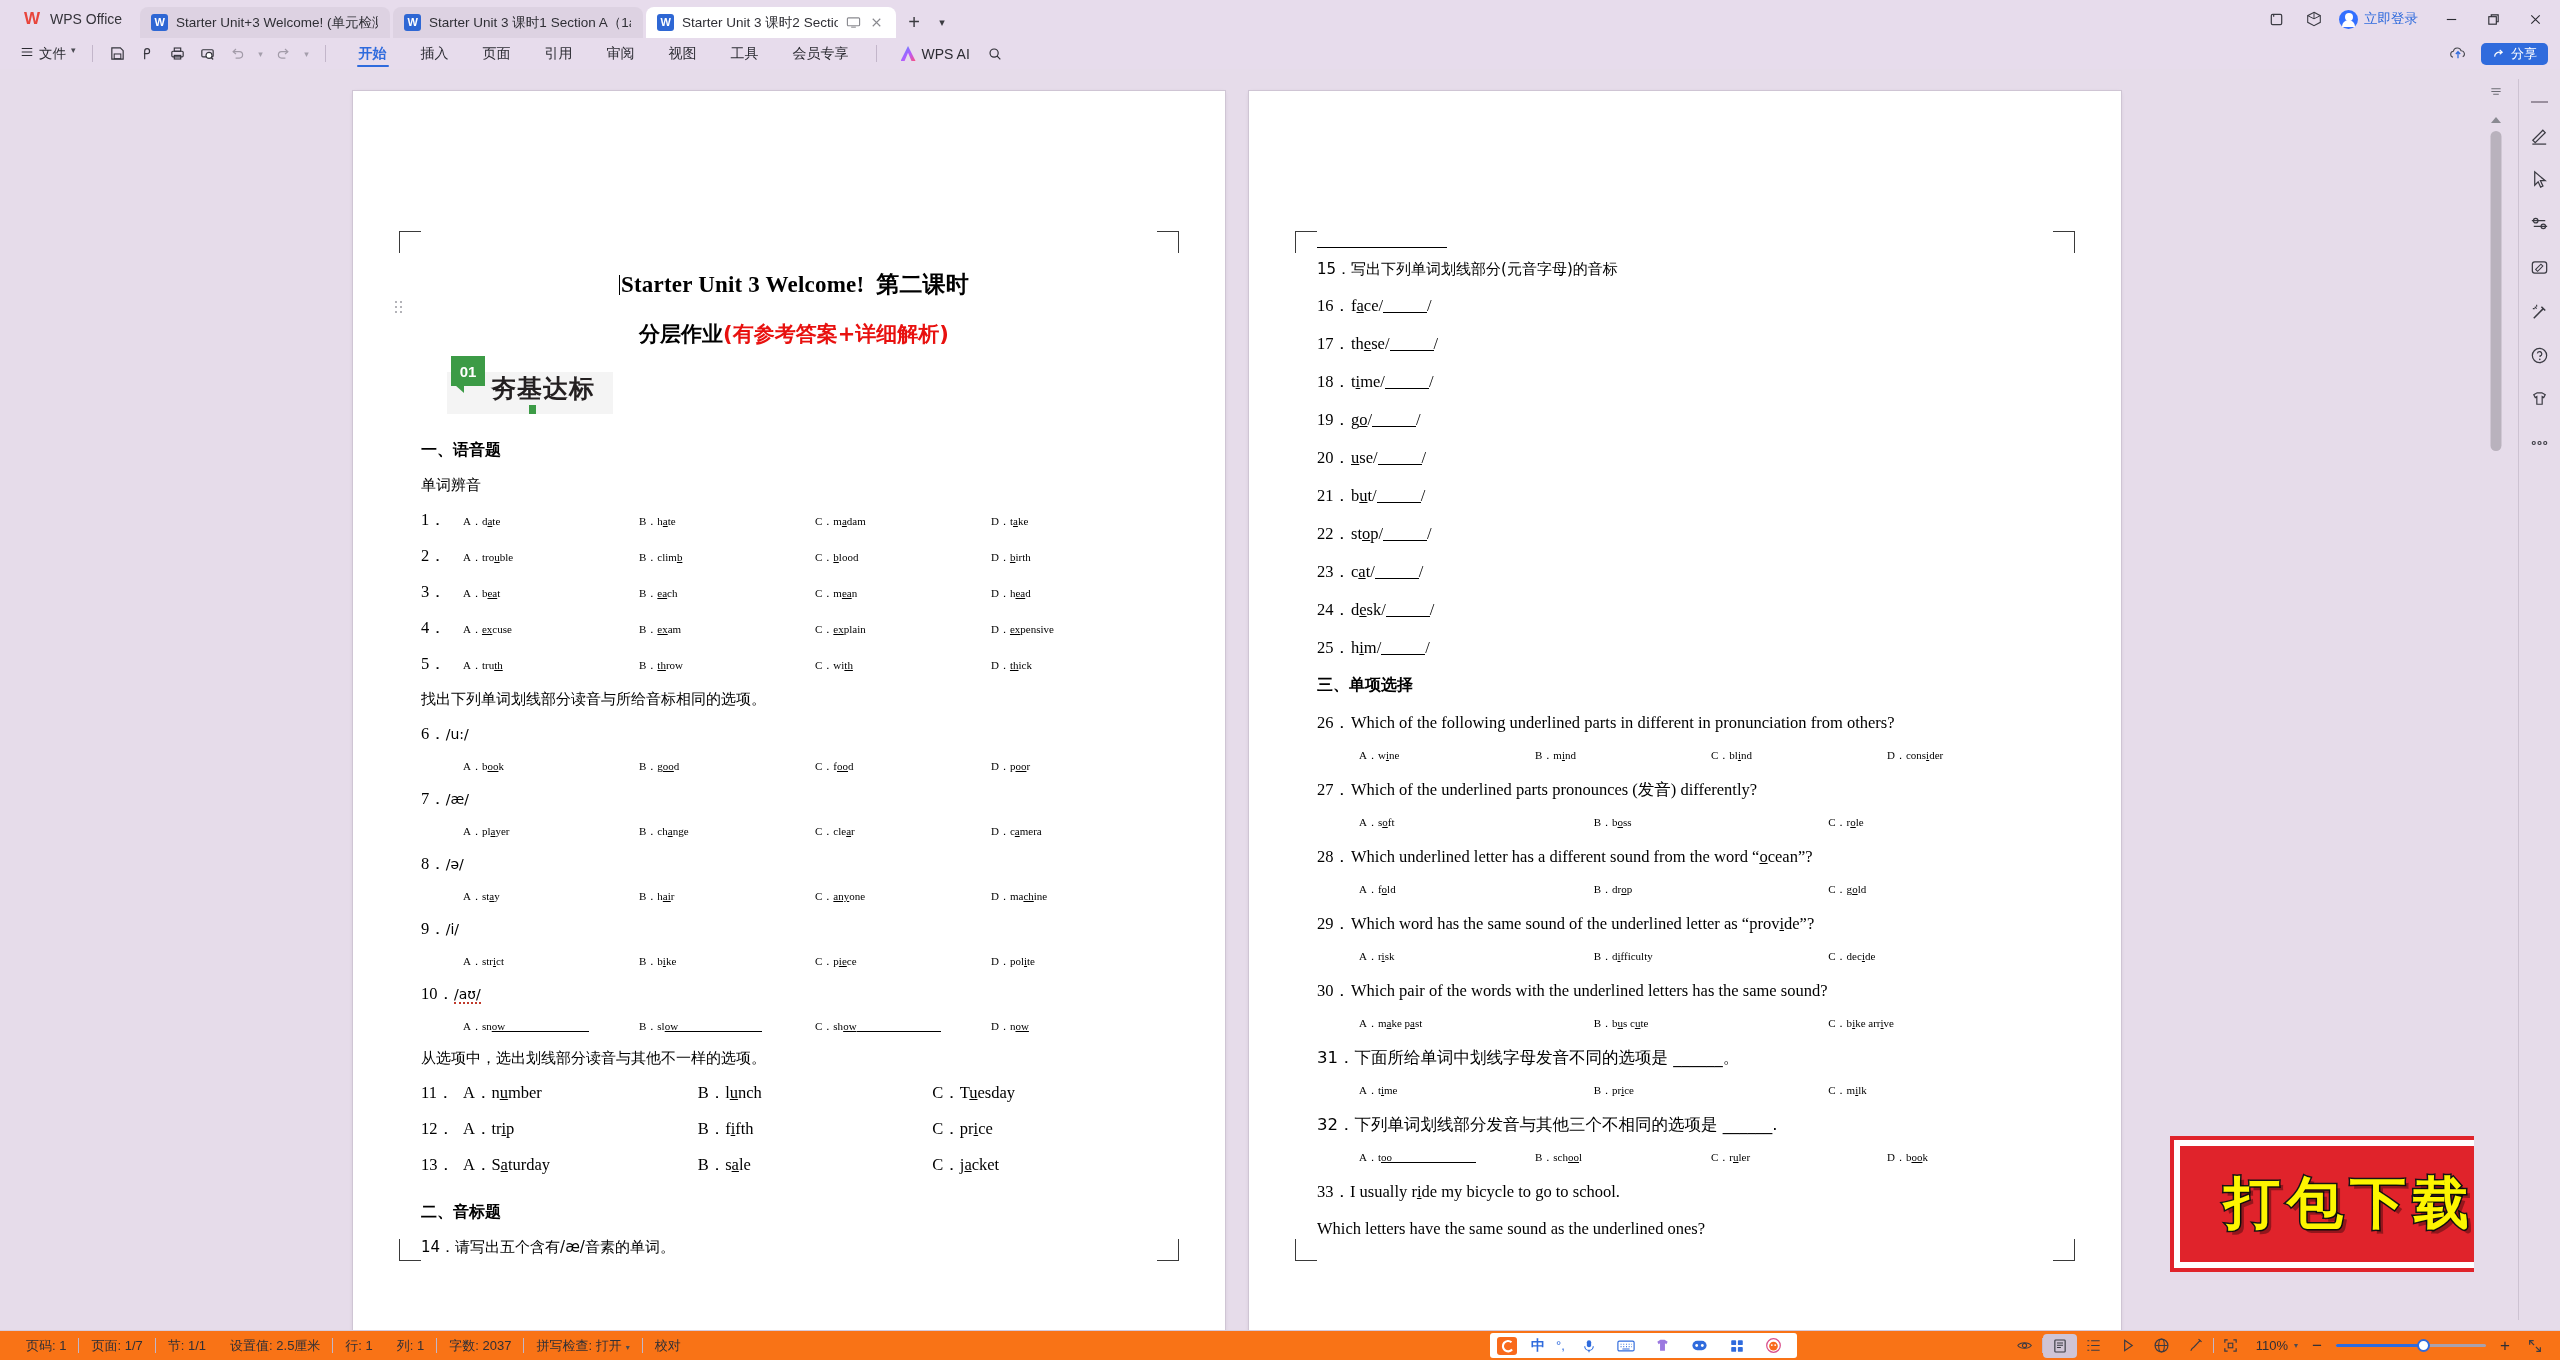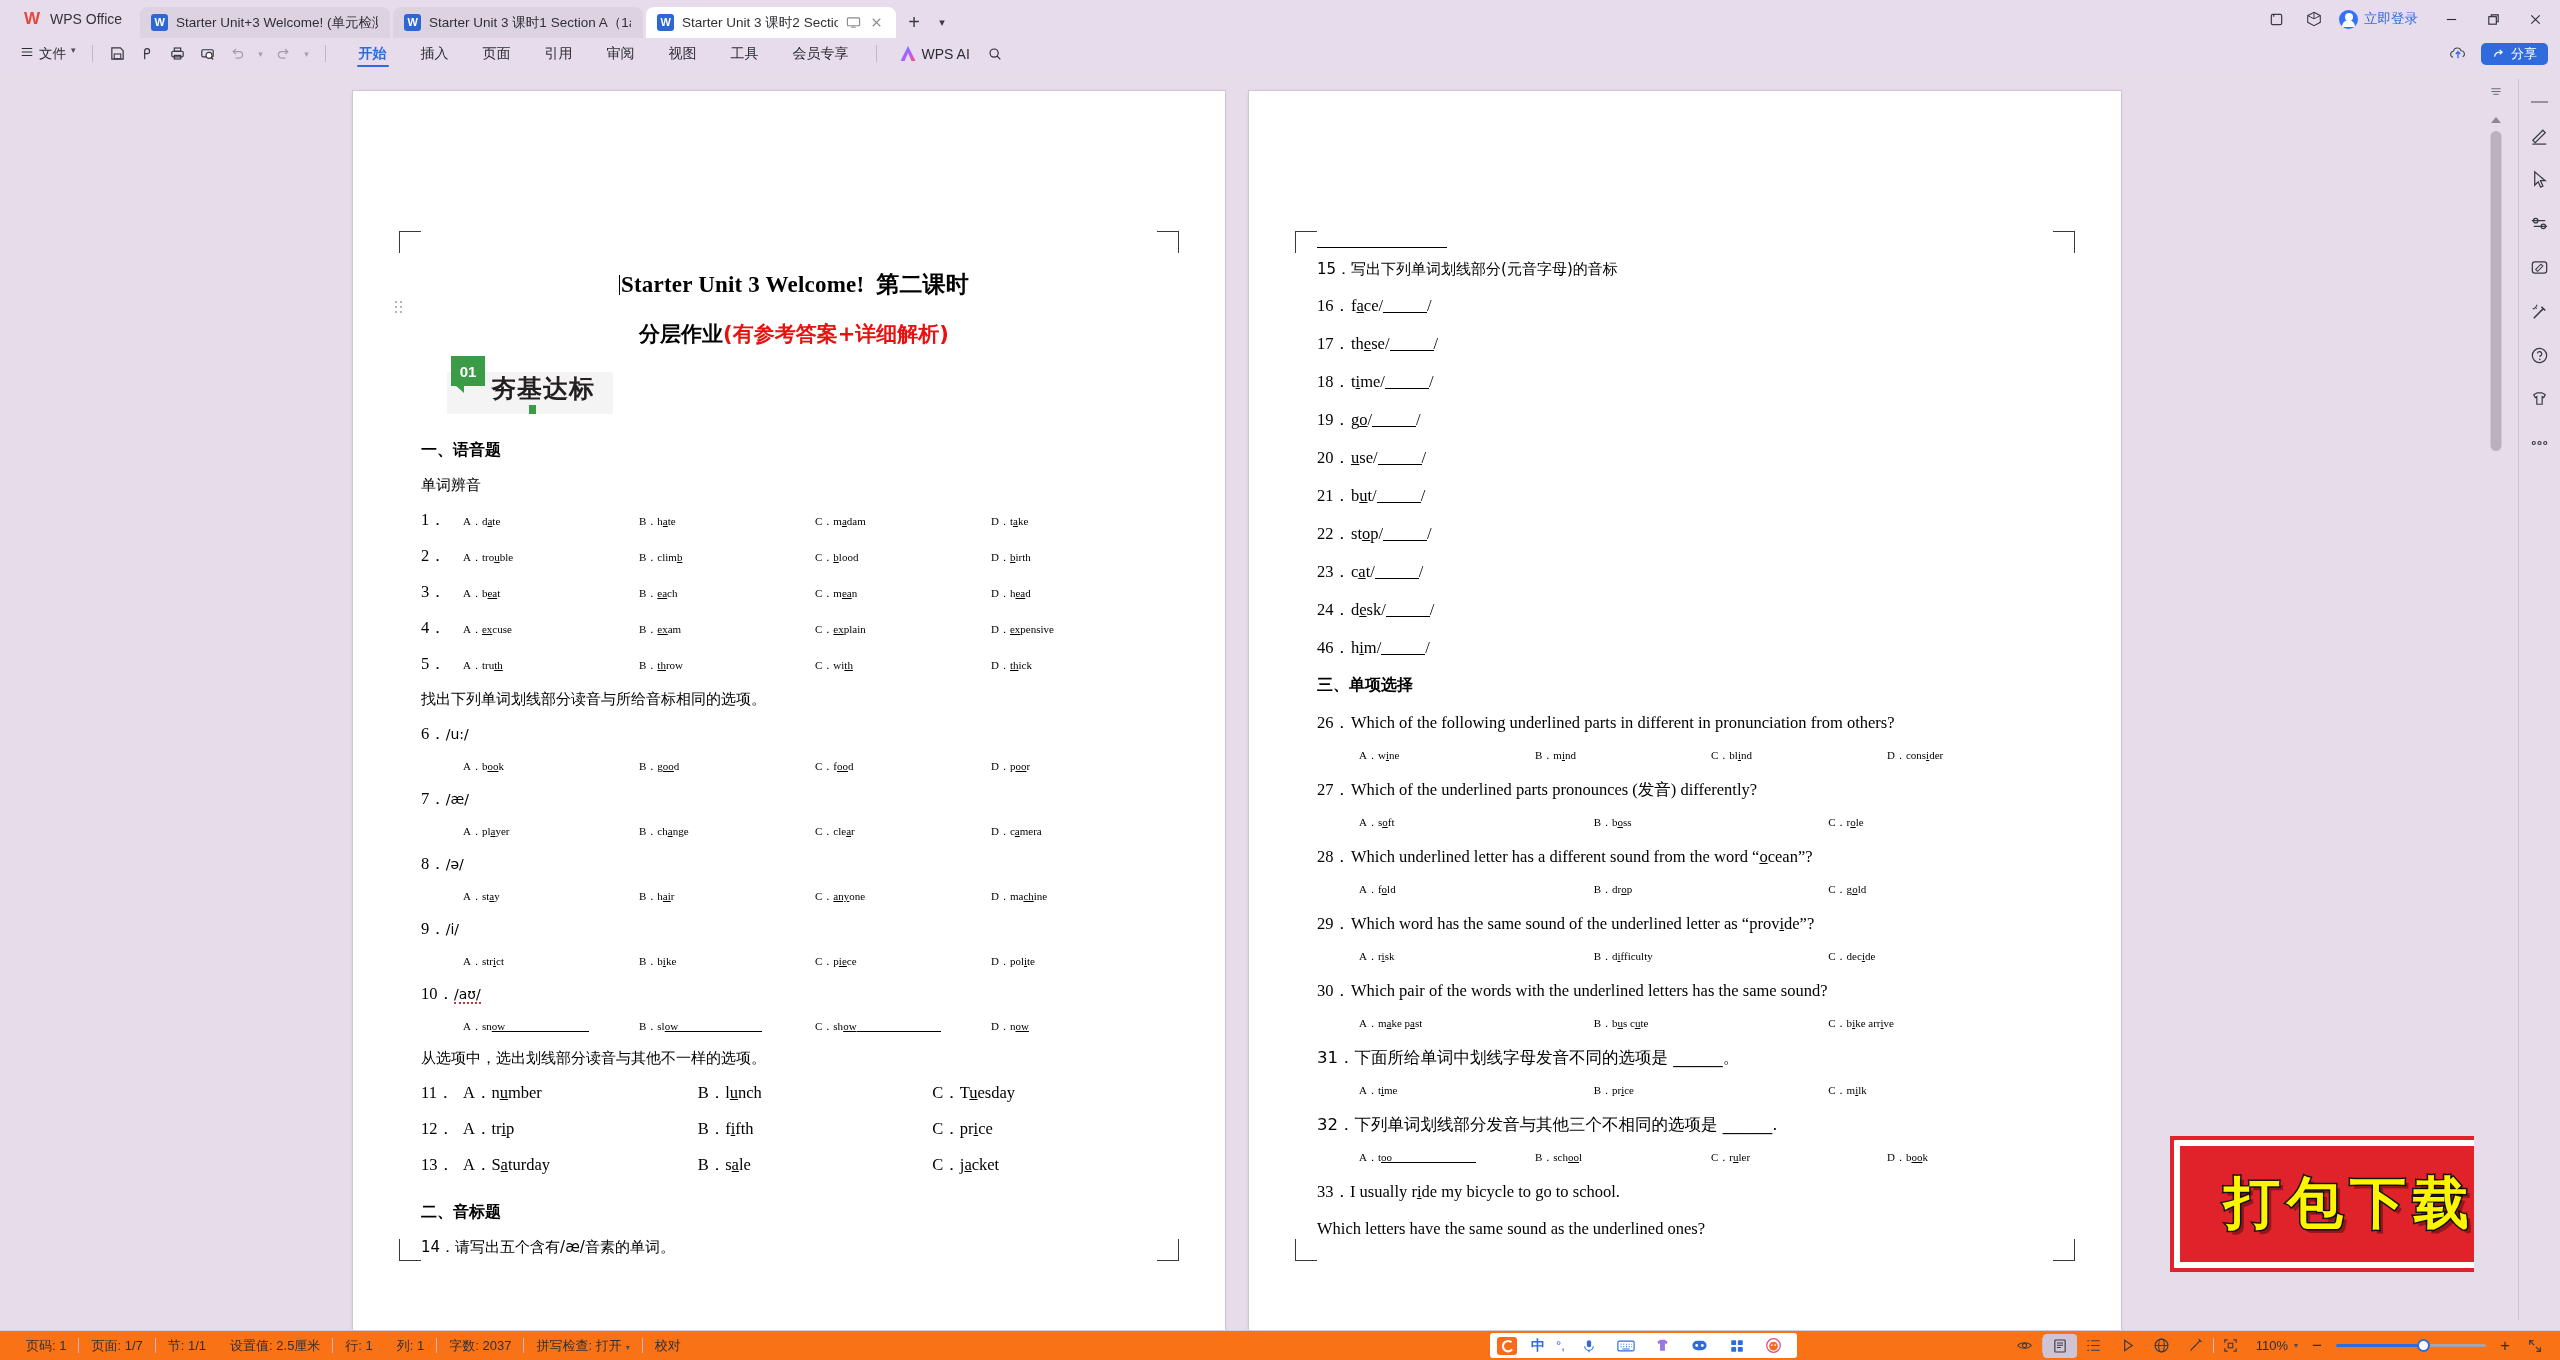--- a/index.html
+++ b/index.html
@@ -664,21 +664,21 @@
         <div id="ipaList">
             <div class="q2"><span class="n">16．</span><span>f<u>a</u>ce</span>/<span class="blankline xs"></span>/</div>
             <div class="q2"><span class="n">17．</span><span>th<u>e</u>se</span>/<span class="blankline xs"></span>/</div>
             <div class="q2"><span class="n">18．</span><span>t<u>i</u>me</span>/<span class="blankline xs"></span>/</div>
             <div class="q2"><span class="n">19．</span><span>g<u>o</u></span>/<span class="blankline xs"></span>/</div>
             <div class="q2"><span class="n">20．</span><span><u>u</u>se</span>/<span class="blankline xs"></span>/</div>
             <div class="q2"><span class="n">21．</span><span>b<u>u</u>t</span>/<span class="blankline xs"></span>/</div>
             <div class="q2"><span class="n">22．</span><span>st<u>o</u>p</span>/<span class="blankline xs"></span>/</div>
             <div class="q2"><span class="n">23．</span><span>c<u>a</u>t</span>/<span class="blankline xs"></span>/</div>
             <div class="q2"><span class="n">24．</span><span>d<u>e</u>sk</span>/<span class="blankline xs"></span>/</div>
-            <div class="q2"><span class="n">46．</span><span>h<u>i</u>m</span>/<span class="blankline xs"></span>/</div>
+            <div class="q2"><span class="n">25．</span><span>h<u>i</u>m</span>/<span class="blankline xs"></span>/</div>
           </div>
 
         <div class="sec-h" style="margin-top:16px;">三、单项选择</div>
 
         <div id="mcqList">
             <div class="q2 en"><span class="n">26．</span>Which of the following underlined parts in different in pronunciation from others?</div>
             <div class="opts ind">
               <div class="opt">A．w<u>i</u>ne</div>
               <div class="opt">B．m<u>i</u>nd</div>
               <div class="opt">C．bl<u>i</u>nd</div>

